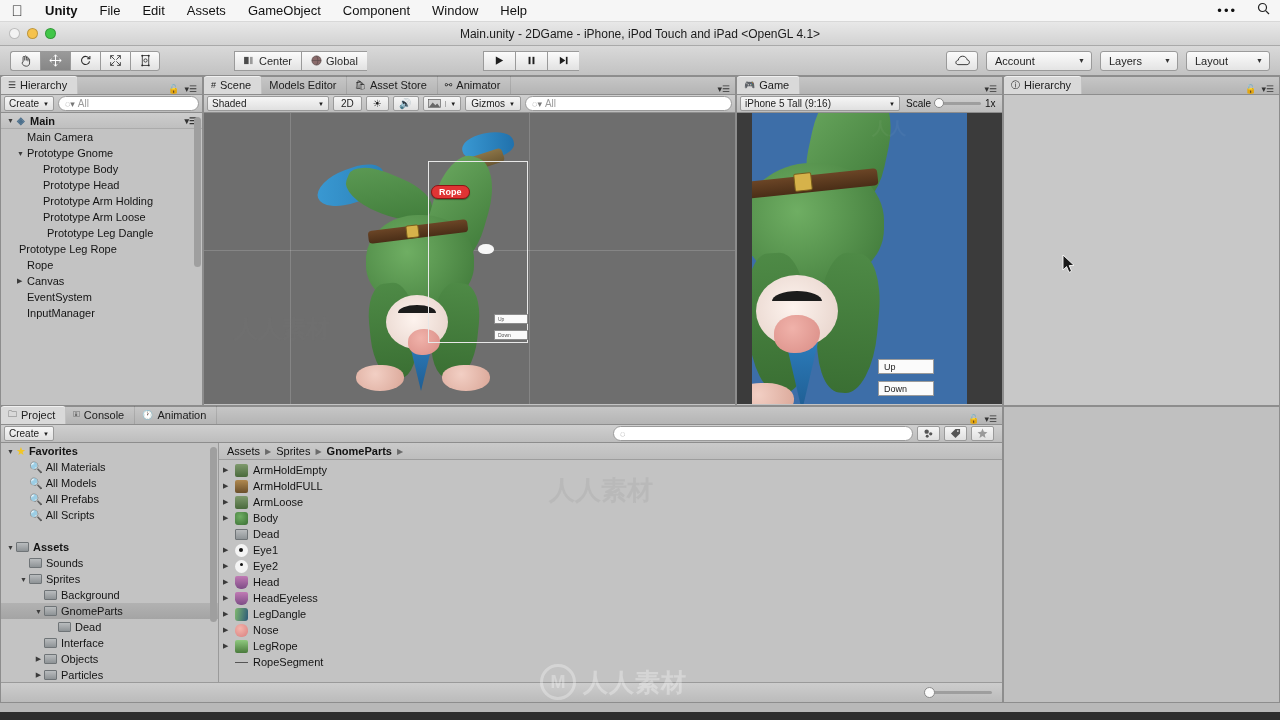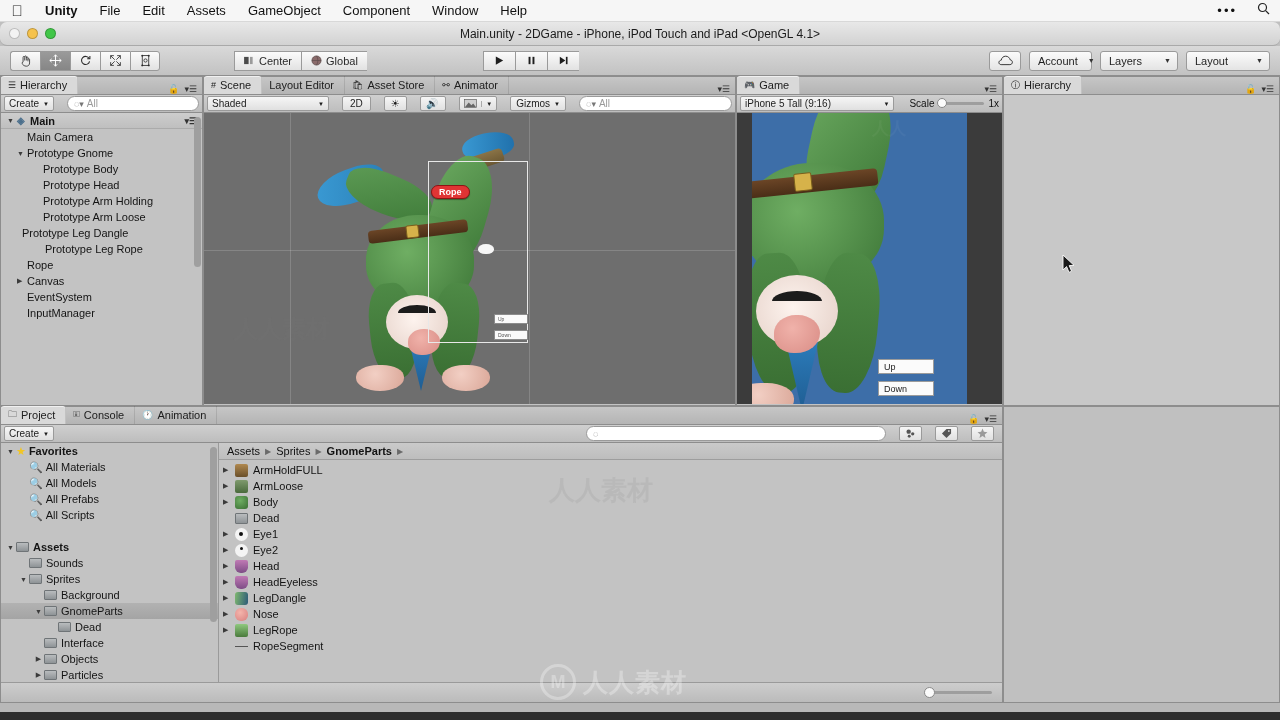--- a/index.html
+++ b/index.html
@@ -26,21 +26,21 @@
   .macbar .mi { padding: 0 11px; line-height: 22px; color: #111; white-space: nowrap; }
   .macbar .mi.bold { font-weight: bold; }
   .macbar .spacer { flex: 1; }
   .macbar .rightico { padding: 0 10px; line-height: 22px; font-size: 13px; letter-spacing: 2px; }
 
   
   .titlebar {
     position: absolute; left: 0; top: 22px; width: 1280px; height: 24px;
     background: linear-gradient(#e8e8e8, #d2d2d2);
     border-bottom: 1px solid #a9a9a9;
-    display: flex; align-items: center; border-radius: 7px;
+    display: flex; align-items: center;
   }
   .lights { display: flex; gap: 7px; padding-left: 9px; }
   .light { width: 11px; height: 11px; border-radius: 50%; border: 1px solid rgba(0,0,0,.22); }
   .l-red { background: #f3f3f3; }
   .l-yellow { background: #f5c24c; }
   .l-green { background: #41c648; }
   .title-text {
     position: absolute; left: 0; right: 0; text-align: center;
     font-size: 12px; color: #1b1b1b;
   }
@@ -73,21 +73,21 @@
     background: linear-gradient(#fbfbfb, #e4e4e4);
     display: flex; align-items: center; justify-content: center;
   }
   .dropbtn {
     height: 20px; border: 1px solid #9a9a9a; border-radius: 3px;
     background: linear-gradient(#fbfbfb, #e4e4e4);
     display: flex; align-items: center; padding: 0 6px 0 8px;
     font-size: 11px; color: #1e1e1e; gap: 10px;
   }
   .dropbtn .caret { font-size: 7px; color: #333; }
-  .w-account { width: 63px; justify-content: space-between; }
+  .w-account { width: 106px; justify-content: space-between; }
   .w-layers  { width: 78px; justify-content: space-between; }
   .w-layout  { width: 84px; justify-content: space-between; }
 
   
   .panel { position: absolute; background: #c3c3c3; border: 1px solid #8d8d8d; }
   .panel-tabs {
     height: 18px; display: flex; align-items: flex-end;
     background: linear-gradient(#c6c6c6, #b4b4b4);
     border-bottom: 1px solid #8d8d8d;
     position: relative;
@@ -100,21 +100,21 @@
   }
   .ptab.sel {
     background: #d9d9d9;
     border-top-left-radius: 3px; border-top-right-radius: 3px;
     box-shadow: inset 0 1px 0 #f0f0f0;
   }
   .tab-icons { margin-left: auto; display: flex; align-items: center; gap: 5px; padding-right: 5px; }
   .mini { font-size: 9px; color: #333; }
 
   .toolrow {
-    height: 18px; display: flex; align-items: center; gap: 13px;
+    height: 18px; display: flex; align-items: center; gap: 4px;
     background: linear-gradient(#cfcfcf, #bdbdbd);
     border-bottom: 1px solid #8d8d8d;
     padding: 0 3px;
   }
   .sbtn {
     height: 15px; border: 1px solid #9a9a9a; border-radius: 2px;
     background: linear-gradient(#f6f6f6, #e0e0e0);
     display: flex; align-items: center; padding: 0 4px; gap: 4px;
     font-size: 10px; color: #1c1c1c; white-space: nowrap;
   }
@@ -392,24 +392,24 @@
       </div>
       <div class="hrow" style="padding-left:42px">
         <span>Prototype Head</span>
       </div>
       <div class="hrow" style="padding-left:42px">
         <span>Prototype Arm Holding</span>
       </div>
       <div class="hrow" style="padding-left:42px">
         <span>Prototype Arm Loose</span>
       </div>
-      <div class="hrow" style="padding-left:21px">
+      <div class="hrow" style="padding-left:46px">
         <span>Prototype Leg Dangle</span>
       </div>
-      <div class="hrow" style="padding-left:44px">
+      <div class="hrow" style="padding-left:18px">
         <span>Prototype Leg Rope</span>
       </div>
       <div class="hrow" style="padding-left:26px">
         <span>Rope</span>
       </div>
       <div class="hrow" style="padding-left:16px">
         <span class="tri">▶</span>
         <span>Canvas</span>
       </div>
       <div class="hrow" style="padding-left:26px">
@@ -425,21 +425,21 @@
     </div>
   </div>
 
   <div class="panel" id="scene">
     <div class="panel-tabs">
       <div class="ptab sel">
         <span style="font-size:9px">#</span>
         <span>Scene</span>
       </div>
       <div class="ptab">
-        <span>Layout Editor</span>
+        <span>Models Editor</span>
       </div>
       <div class="ptab">
         <span style="font-size:9px">🛍</span>
         <span>Asset Store</span>
       </div>
       <div class="ptab">
         <span style="font-size:9px">⚯</span>
         <span>Animator</span>
       </div>
       <div class="tab-icons">
@@ -718,20 +718,25 @@
           <span class="sep">▶</span>
           <span>Sprites</span>
           <span class="sep">▶</span>
           <span class="bold">GnomeParts</span>
           <span class="sep">▶</span>
         </div>
 
         <div class="asset-list">
           <div class="arow">
             <span class="tri">▶</span>
+            <span class="thumb" style="background:linear-gradient(#7f9a6d,#4a6a3c);border-radius:2px"></span>
+            <span>ArmHoldEmpty</span>
+          </div>
+          <div class="arow">
+            <span class="tri">▶</span>
             <span class="thumb" style="background:linear-gradient(#b0894f,#6a4f2a);border-radius:2px"></span>
             <span>ArmHoldFULL</span>
           </div>
           <div class="arow">
             <span class="tri">▶</span>
             <span class="thumb" style="background:linear-gradient(#7f9a6d,#4a6a3c);border-radius:2px"></span>
             <span>ArmLoose</span>
           </div>
           <div class="arow">
             <span class="tri">▶</span>

